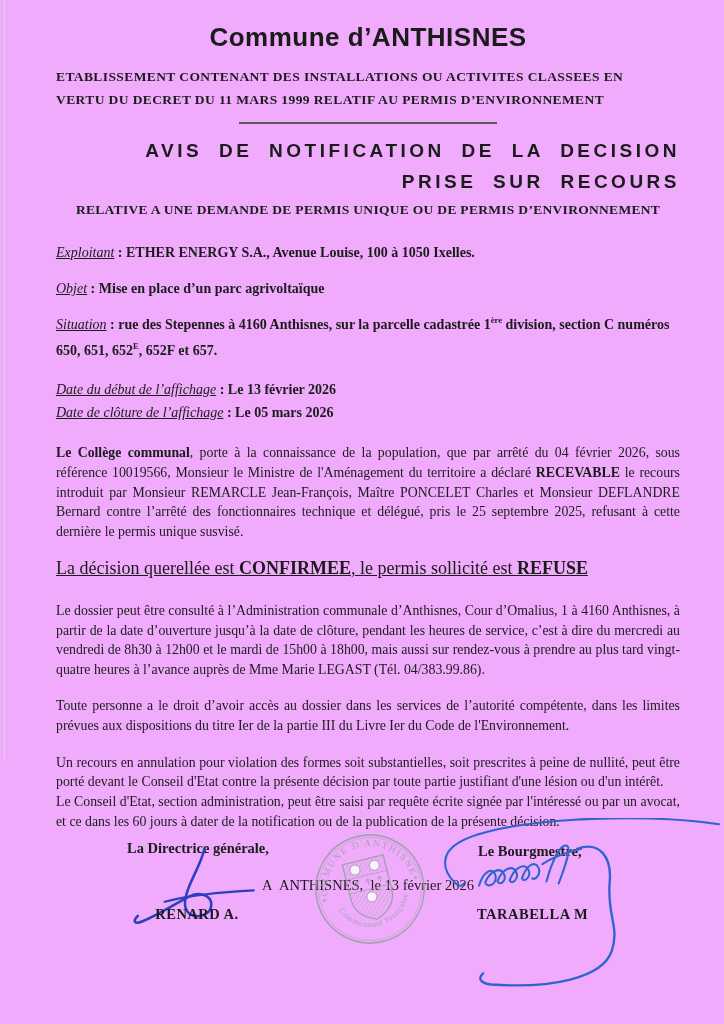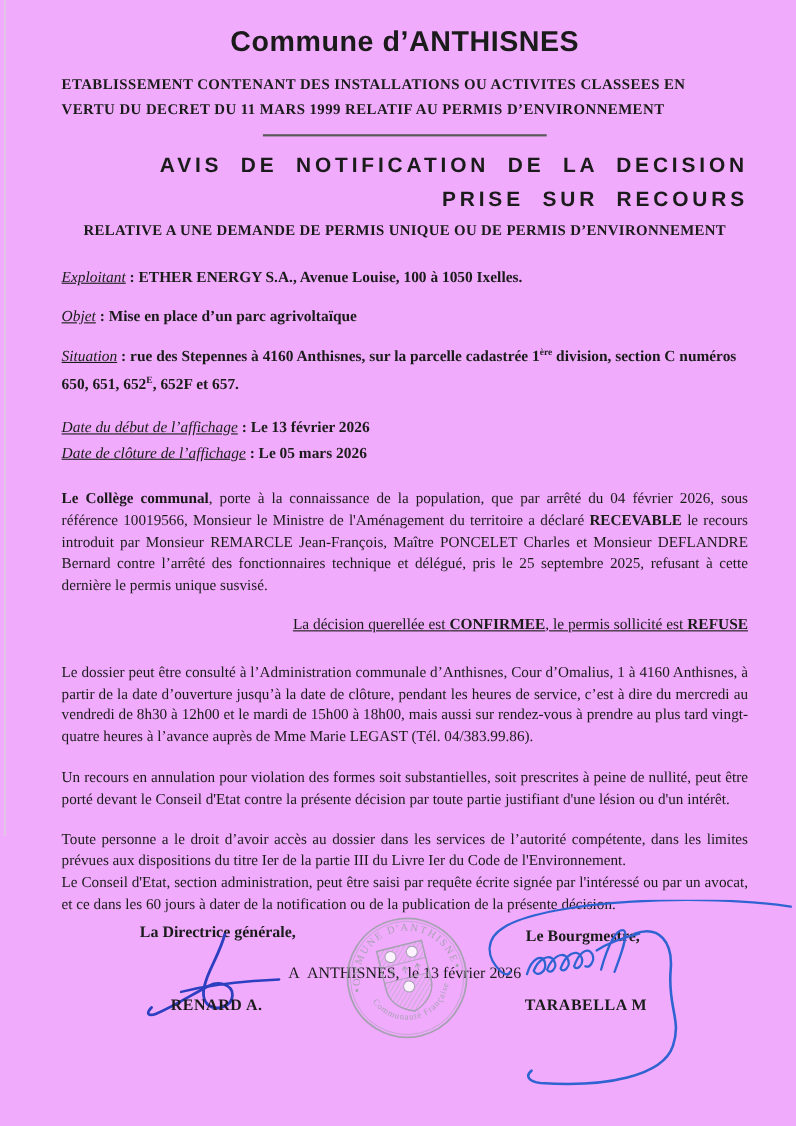--- a/index.html
+++ b/index.html
@@ -44,21 +44,21 @@
   
   .details{margin-top:22px;}
   .detail{margin:0 0 10px 0;font-size:14px;line-height:26px;}
   .dates{margin-top:15px;}
   .dates .detail{margin:0;line-height:22.5px;}
 
   
   .para{margin:0;font-size:13.8px;line-height:19.8px;text-align:justify;}
   .p-college{margin-top:19px;}
   .p-decision{
-    margin:17px 0 0 0;text-align:right;font-size:14px;
+    margin:17px 0 0 0;text-align:left;font-size:18px;
     text-decoration:underline;
   }
   .p-dossier{margin-top:22px;}
   .p-acces{margin-top:16px;}
   .p-recours{margin-top:17px;}
 
   .closing{margin-top:42px;text-align:center;font-size:14.5px;line-height:22px;}
 
   
   .b{font-weight:bold}
@@ -109,22 +109,22 @@
       <div class="dates">
         <p class="detail"><span class="i u">Date du début de l’affichage</span><span class="b"> : </span><span class="b">Le 13 février 2026</span></p>
         <p class="detail"><span class="i u">Date de clôture de l’affichage</span><span class="b"> : </span><span class="b">Le 05 mars 2026</span></p>
       </div>
     </section>
 
     <section>
       <p class="para p-college"><span class="b">Le Collège communal</span><span>, porte à la connaissance de la population, que par arrêté du 04 février 2026, sous référence 10019566, Monsieur le Ministre de l'Aménagement du territoire a déclaré </span><span class="b">RECEVABLE</span><span> le recours introduit par Monsieur REMARCLE Jean-François, Maître PONCELET Charles et Monsieur DEFLANDRE Bernard contre l’arrêté des fonctionnaires technique et délégué, pris le 25 septembre 2025, refusant à cette dernière le permis unique susvisé.</span></p>
       <p class="para p-decision"><span>La décision querellée est </span><span class="b">CONFIRMEE</span><span>, le permis sollicité est </span><span class="b">REFUSE</span></p>
       <p class="para p-dossier">Le dossier peut être consulté à l’Administration communale d’Anthisnes, Cour d’Omalius, 1 à 4160 Anthisnes, à partir de la date d’ouverture jusqu’à la date de clôture, pendant les heures de service, c’est à dire du mercredi au vendredi de 8h30 à 12h00 et le mardi de 15h00 à 18h00, mais aussi sur rendez-vous à prendre au plus tard vingt-quatre heures à l’avance auprès de Mme Marie LEGAST (Tél. 04/383.99.86).</p>
+      <p class="para p-acces">Toute personne a le droit d’avoir accès au dossier dans les services de l’autorité compétente, dans les limites prévues aux dispositions du titre Ier de la partie III du Livre Ier du Code de l'Environnement.</p>
       <p class="para p-recours">Un recours en annulation pour violation des formes soit substantielles, soit prescrites à peine de nullité, peut être porté devant le Conseil d'Etat contre la présente décision par toute partie justifiant d'une lésion ou d'un intérêt.</p>
-      <p class="para p-acces">Toute personne a le droit d’avoir accès au dossier dans les services de l’autorité compétente, dans les limites prévues aux dispositions du titre Ier de la partie III du Livre Ier du Code de l'Environnement.</p>
       <p class="para">Le Conseil d'Etat, section administration, peut être saisi par requête écrite signée par l'intéressé ou par un avocat, et ce dans les 60 jours à dater de la notification ou de la publication de la présente décision.</p>
     </section>
 
     <section class="closing">
       <div>A&nbsp; ANTHISNES,&nbsp; le 13 février 2026</div>
     </section>
 
   </div>
 
   <div class="sig-area">

